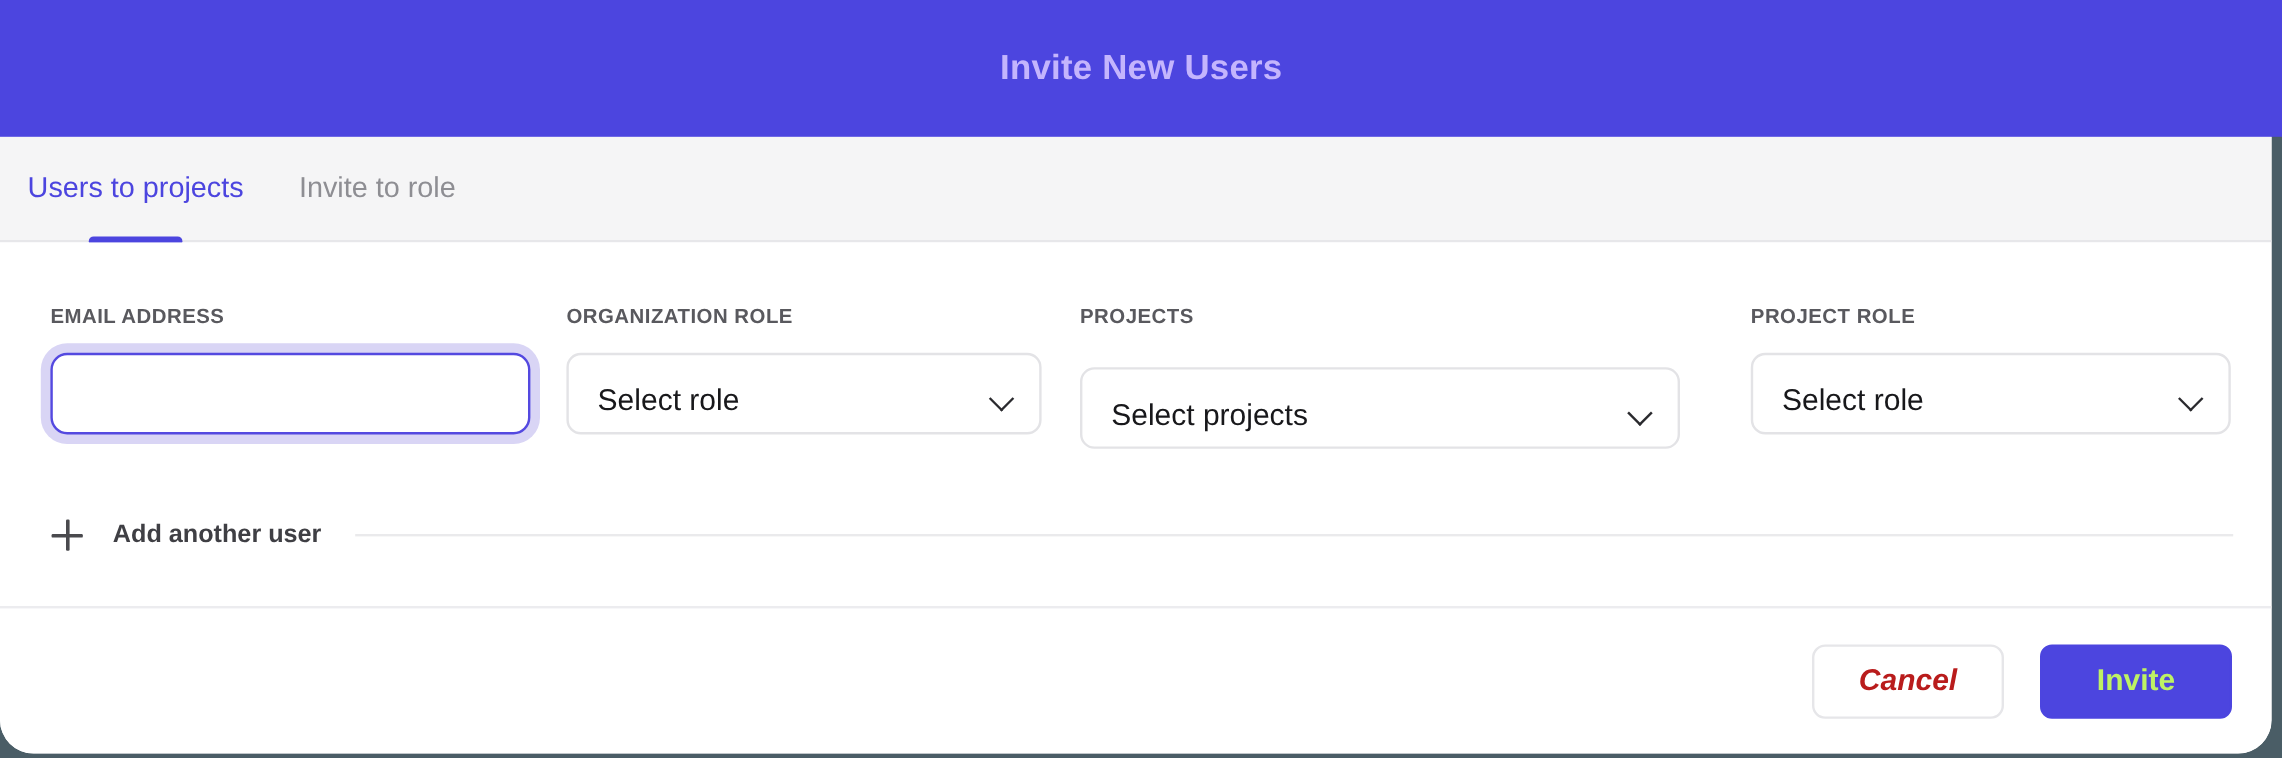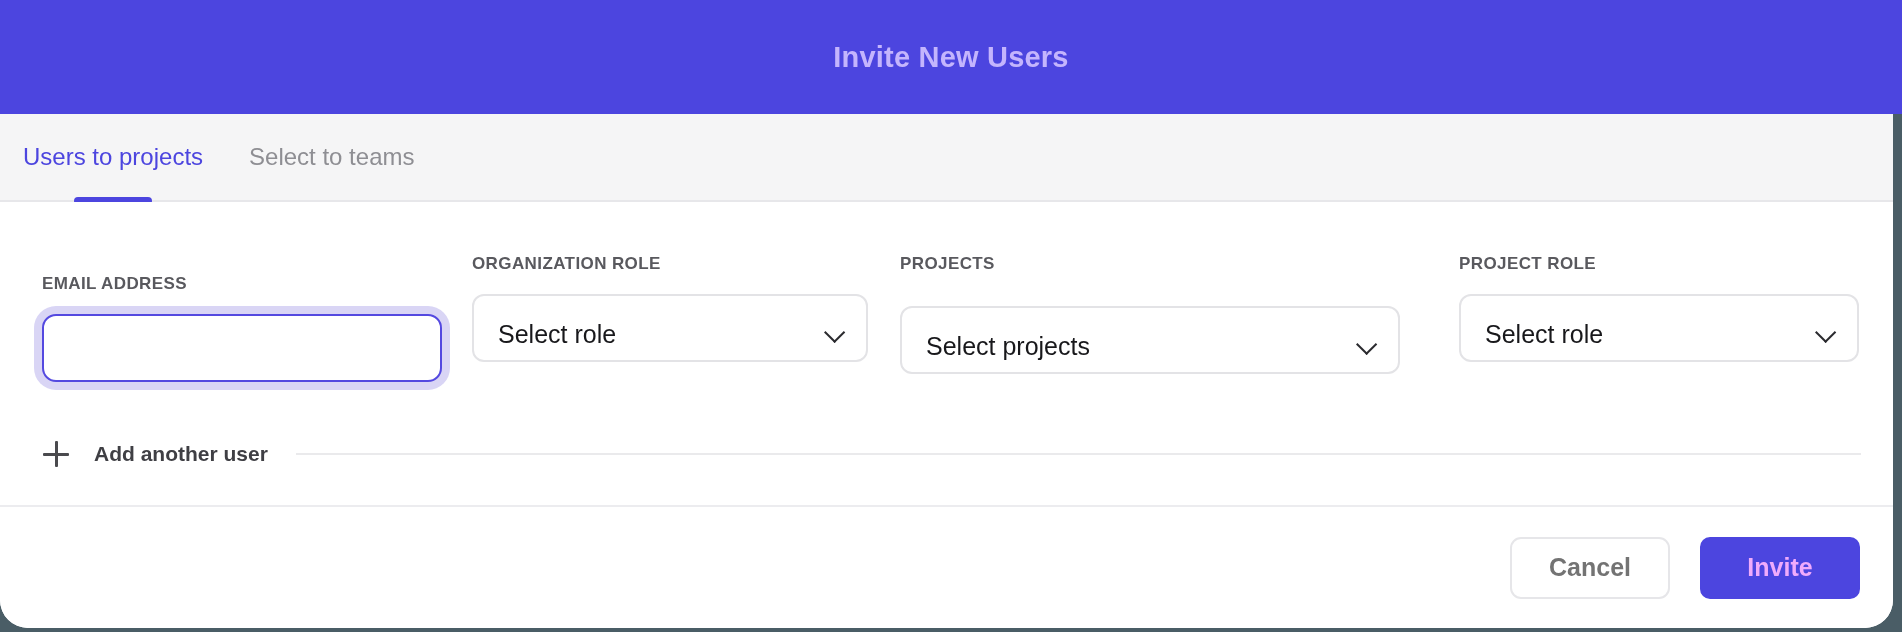--- a/index.html
+++ b/index.html
@@ -58,21 +58,21 @@
     position:absolute;left:50%;transform:translateX(-50%);bottom:-5px;
     width:78px;height:8px;border-radius:4px;background:var(--accent);
   }
   
   .content{
     flex:1 1 auto;background:#ffffff;
     padding:52px 0 0 42px;position:relative;
   }
   .form-row{display:flex;gap:0;}
   .col{display:flex;flex-direction:column;}
-  .col-email{width:400px;margin-right:30px;margin-top:20px;}
+  .col-email{width:400px;margin-right:30px;}
   .col-orgrole{width:396px;margin-right:32px;}
   .col-projects{width:500px;margin-right:28px;gap:12px;}
   .col-projrole{width:400px;margin-left:31px;}
   .field-label{
     font-size:17px;font-weight:700;letter-spacing:.4px;
     color:var(--label-gray);margin-bottom:20px;text-transform:uppercase;
   }
   .text-input{
     height:68px;width:100%;
     border:2px solid var(--focus-border);border-radius:14px;
@@ -116,45 +116,45 @@
     display:flex;align-items:center;justify-content:flex-end;
     gap:30px;padding-right:33px;
   }
   .btn{
     height:62px;min-width:160px;padding:0 34px;
     display:flex;align-items:center;justify-content:center;
     font-size:25px;font-weight:600;font-family:inherit;
     border-radius:11px;cursor:pointer;white-space:nowrap;
   }
   .btn-cancel{
-    background:#ffffff;border:2px solid #E6E6E9;color:#737373;
+    background:#ffffff;border:2px solid #E6E6E9;color:#b91c1c;font-style:italic;
   }
   .btn-invite{
-    background:var(--accent);border:2px solid var(--accent);color:#f0abfc;
+    background:var(--accent);border:2px solid var(--accent);color:#bef264;
     border-radius:10px;
   }
 </style>
 </head>
 <body>
 
 <div class="page">
 
   <div class="titlebar">
     <h1>Invite New Users</h1>
   </div>
 
   <div class="modal">
 
     <div class="tabbar">
       <div class="tab active">
         <span>Users to projects</span>
         <span class="tab-indicator"></span>
       </div>
       <div class="tab">
-        <span>Select to teams</span>
+        <span>Invite to role</span>
       </div>
     </div>
 
     <div class="content">
       <div class="form-row">
 
         <div class="col col-email">
           <div class="field-label">EMAIL ADDRESS</div>
           <input class="text-input" type="text" aria-label="EMAIL ADDRESS" style="">
         </div>

